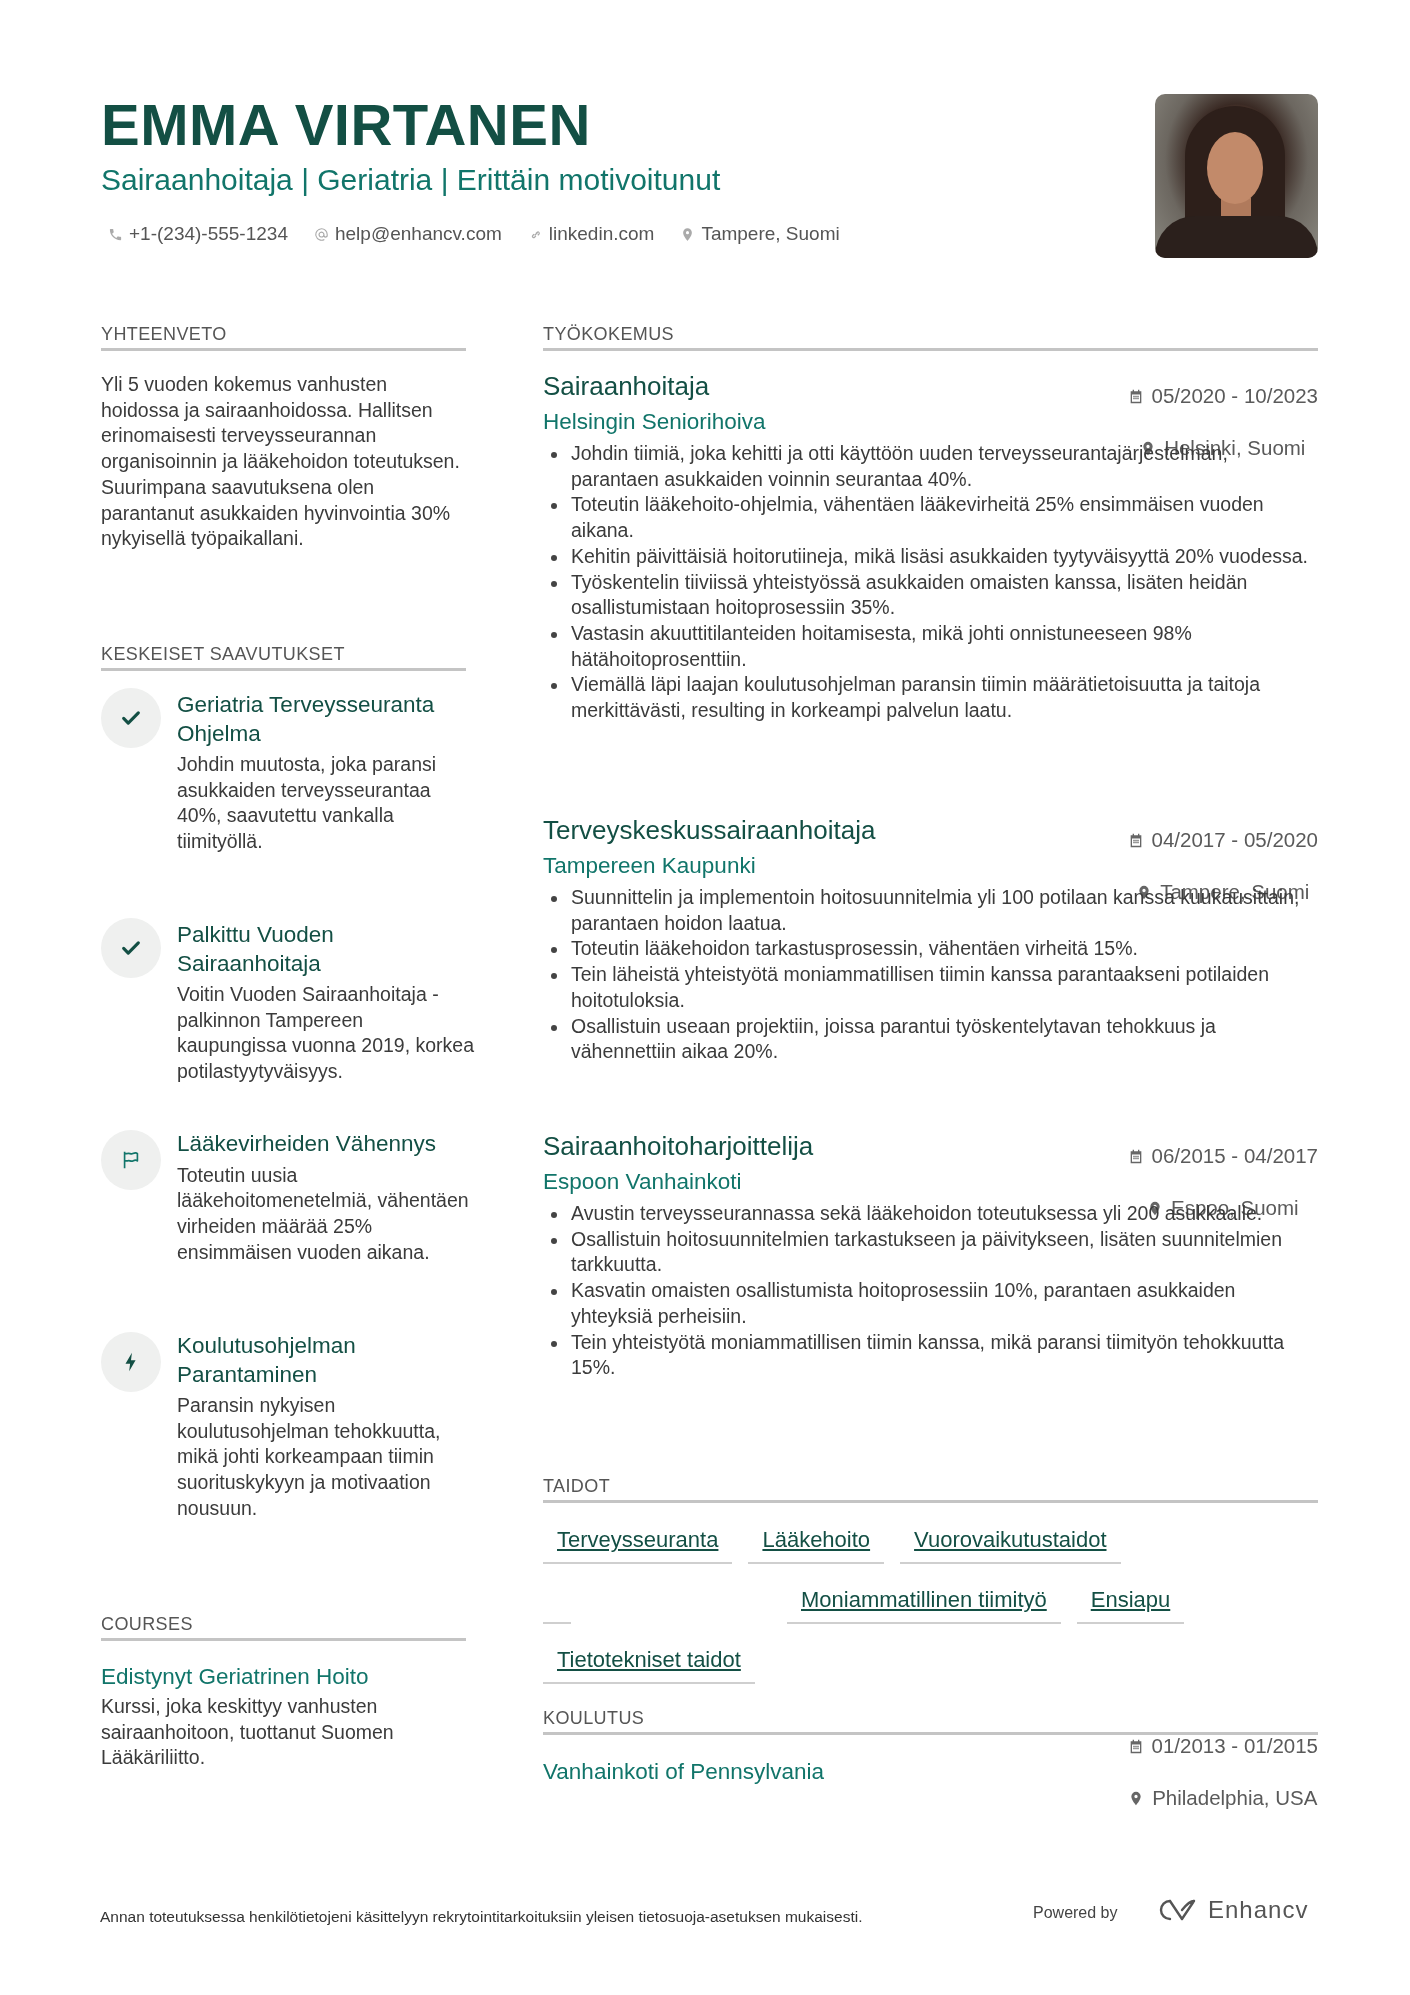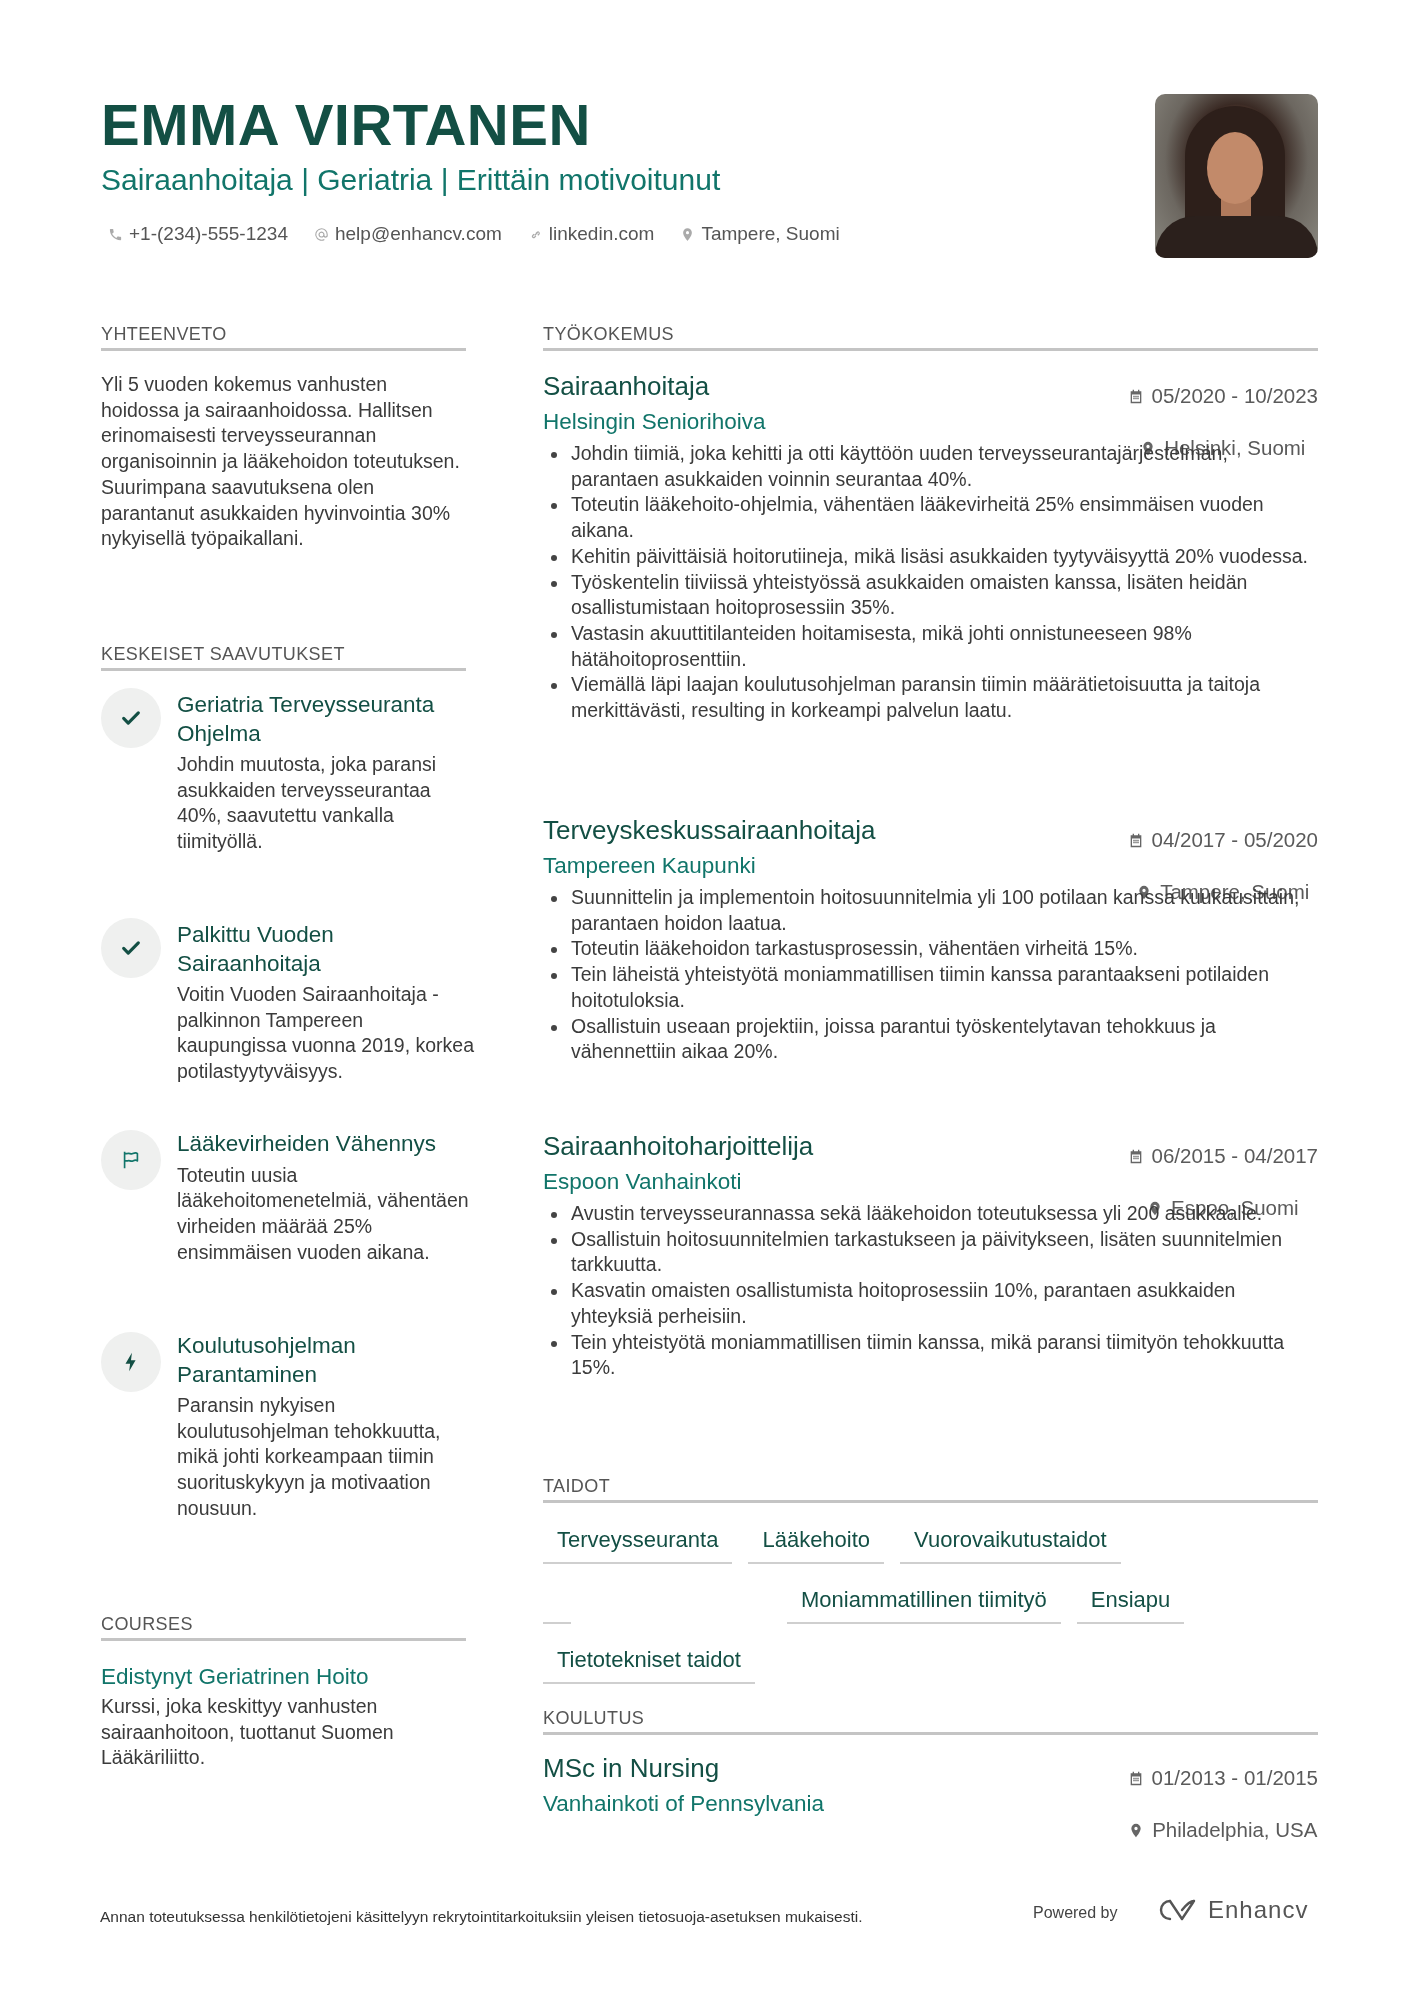--- a/index.html
+++ b/index.html
@@ -36,21 +36,21 @@
   .job-row { display: flex; align-items: center; justify-content: space-between; margin-top: 5px; height: 30px; }
   .company { font-size: 22.5px; color: #11756a; white-space: nowrap; }
   .meta { display: flex; align-items: center; gap: 28px; font-size: 20.5px; color: #5a5a5a; white-space: nowrap; flex-direction: column; }
   .meta span.m { display: flex; align-items: center; gap: 8px; }
   .meta svg { width: 16px; height: 17px; fill: #666; }
   ul.bullets { list-style: none; margin-top: 4px; }
   ul.bullets li { position: relative; padding-left: 28px; font-size: 19.5px; line-height: 25.7px; color: #3b3b3b; }
   ul.bullets li::before { content: ""; position: absolute; left: 8px; top: 11px; width: 6px; height: 6px; border-radius: 50%; background: #444; }
 
   .skills { display: flex; flex-wrap: wrap; gap: 16px 16px; width: 780px; }
-  .skill { font-size: 22px; color: #134f44; padding: 6px 14px 8px 14px; border-bottom: 2px solid #cfcfcf; white-space: nowrap; line-height: 28px; }
+  .skill { font-size: 22px; color: #134f44; padding: 6px 14px 8px 14px; border-bottom: 2px solid #cfcfcf; white-space: nowrap; line-height: 28px; text-decoration: underline; }
 
   .footer-note { left: 100px; top: 1908px; font-size: 15.5px; color: #333; white-space: nowrap; }
   .powered { left: 1033px; top: 1904px; font-size: 16px; color: #444; white-space: nowrap; }
   .brand { left: 1152px; top: 1896px; display: flex; align-items: center; gap: 10px; font-size: 24px; color: #555; letter-spacing: 1px; }
   .brand svg { width: 46px; height: 26px; }
 </style>
 </head>
 <body>
 
 <div class="abs name">EMMA VIRTANEN</div>
@@ -244,21 +244,20 @@
   <span class="skill">Vuorovaikutustaidot</span>
   <span class="skill" style="margin-right:200px;"></span>
   <span class="skill">Moniammatillinen tiimityö</span>
   <span class="skill">Ensiapu</span>
   <span class="skill">Tietotekniset taidot</span>
 </div>
 
 <div class="abs right section-title" style="top:1706px;">KOULUTUS</div>
 <div class="abs right rule" style="top:1732px;"></div>
 <div class="abs right" style="top:1752px;">
-  <div class="job-title">MSc in Nursing</div>
   <div class="job-row">
     <span class="company">Vanhainkoti of Pennsylvania</span>
     <span class="meta">
       <span class="m">
           <svg viewBox="0 0 24 24">
             <path d="M7 2h2v2h6V2h2v2h3v18H4V4h3zM6 9v11h12V9zm2 2h2v2H8zm3 0h2v2h-2zm3 0h2v2h-2zm-6 3h2v2H8zm3 0h2v2h-2zm3 0h2v2h-2z"></path>
           </svg>
           <span>01/2013 - 01/2015</span>
         </span>
       <span class="m">

